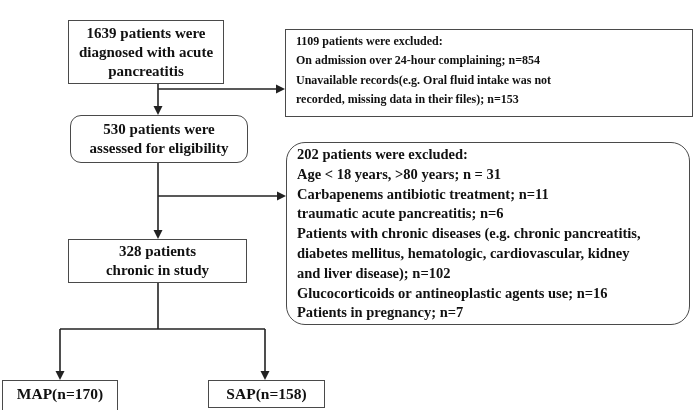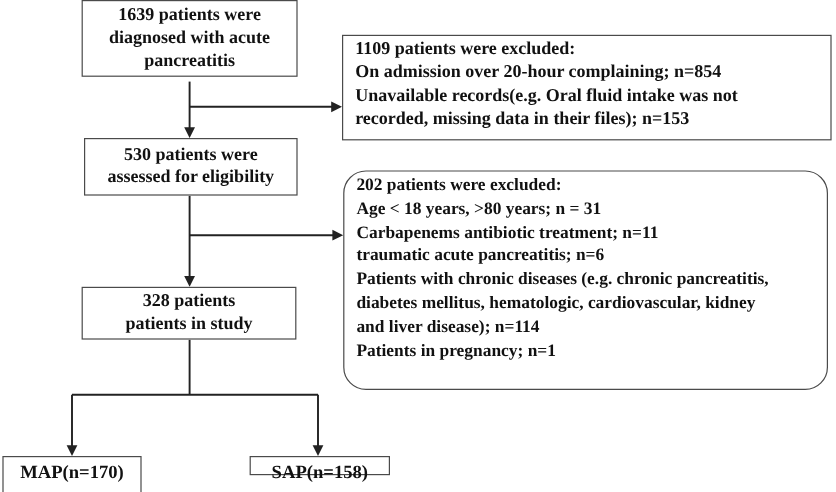--- a/index.html
+++ b/index.html
@@ -31,47 +31,47 @@
     font-weight: bold;
   }
   .box.center {
     text-align: center;
   }
   .line {
     white-space: nowrap;
   }
   
   .box-diagnosed {
-    left: 68px; top: 0; width: 180px; height: 64px;
+    left: 68px; top: 20px; width: 156px; height: 64px;
     font-size: 15px; line-height: 19px; padding-top: 3px;
   }
   .box-assessed {
     left: 70px; top: 115px; width: 178px; height: 48px;
-    font-size: 15px; line-height: 19px; padding-top: 4px;
+    font-size: 15px; line-height: 19px; padding-top: 4px; border-radius: 11px;
   }
   .box-included {
     left: 68px; top: 239px; width: 179px; height: 44px;
     font-size: 15px; line-height: 19px; padding-top: 2px;
   }
   
   .box-excluded1 {
     left: 285px; top: 29px; width: 408px; height: 88px;
-    font-size: 15px; line-height: 19.4px; padding: 2px 6px 0 10px;
+    font-size: 12px; line-height: 19.4px; padding: 2px 6px 0 10px;
   }
   .box-excluded2 {
     left: 286px; top: 142px; width: 404px; height: 183px;
     font-size: 14.5px; line-height: 19.8px; padding: 2px 4px 0 10px; border-radius: 19px;
   }
   
   .box-map {
     left: 2px; top: 380px; width: 116px; height: 32px;
     font-size: 15.5px; line-height: 25px;
   }
   .box-sap {
-    left: 208px; top: 380px; width: 117px; height: 16px;
+    left: 208px; top: 380px; width: 117px; height: 28px;
     font-size: 15.5px; line-height: 25px;
   }
 </style>
 </head>
 <body>
 
 <div class="canvas">
 
   <svg class="connectors" viewBox="0 0 697 410" xmlns="http://www.w3.org/2000/svg">
 
@@ -98,44 +98,45 @@
   </svg>
 
   <div class="box center box-diagnosed">
     <div class="line">1639 patients were</div>
     <div class="line">diagnosed with acute</div>
     <div class="line">pancreatitis</div>
   </div>
 
   <div class="box box-excluded1">
     <div class="line">1109 patients were excluded:</div>
-    <div class="line">On admission over 20-hour complaining; n=854</div>
+    <div class="line">On admission over 24-hour complaining; n=854</div>
     <div class="line">Unavailable records(e.g. Oral fluid intake was not</div>
     <div class="line">recorded, missing data in their files); n=153</div>
   </div>
 
   <div class="box center box-assessed">
     <div class="line">530 patients were</div>
     <div class="line">assessed for eligibility</div>
   </div>
 
   <div class="box box-excluded2">
     <div class="line">202 patients were excluded:</div>
     <div class="line">Age &lt; 18 years, &gt;80 years; n = 31</div>
     <div class="line">Carbapenems antibiotic treatment; n=11</div>
     <div class="line">traumatic acute pancreatitis; n=6</div>
     <div class="line">Patients with chronic diseases (e.g. chronic pancreatitis,</div>
     <div class="line">diabetes mellitus, hematologic, cardiovascular, kidney</div>
-    <div class="line">and liver disease); n=114</div>
-    <div class="line">Patients in pregnancy; n=1</div>
+    <div class="line">and liver disease); n=102</div>
+    <div class="line">Glucocorticoids or antineoplastic agents use; n=16</div>
+    <div class="line">Patients in pregnancy; n=7</div>
   </div>
 
   <div class="box center box-included">
     <div class="line">328 patients</div>
-    <div class="line">patients in study</div>
+    <div class="line">chronic in study</div>
   </div>
 
   <div class="box center box-map">
     <div class="line">MAP(n=170)</div>
   </div>
 
   <div class="box center box-sap">
     <div class="line">SAP(n=158)</div>
   </div>
 

